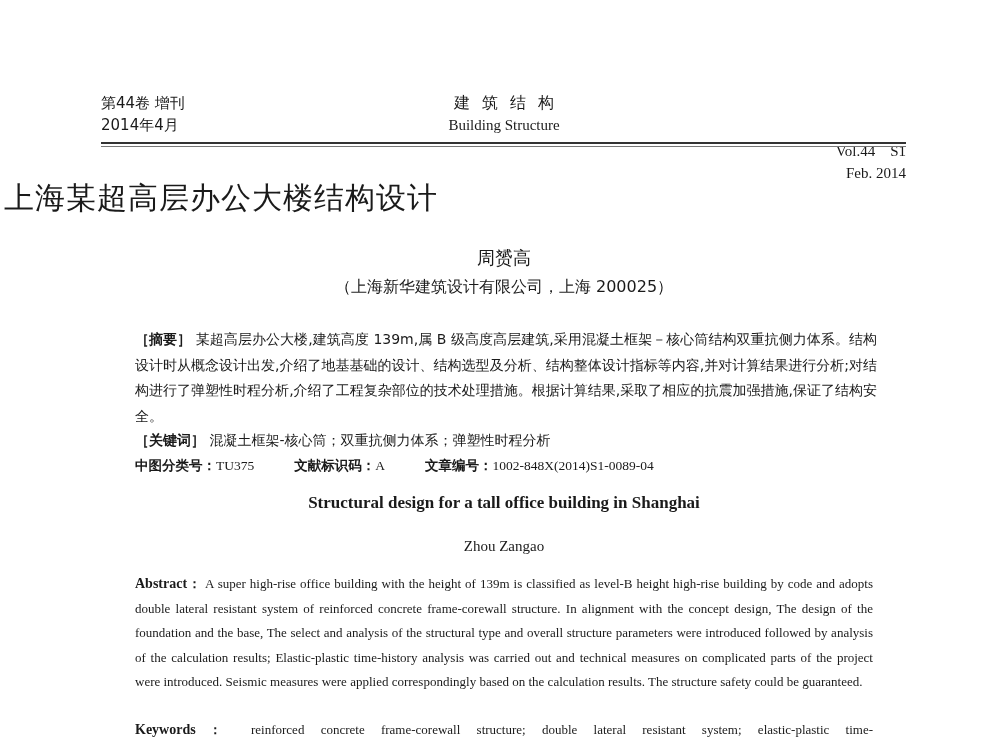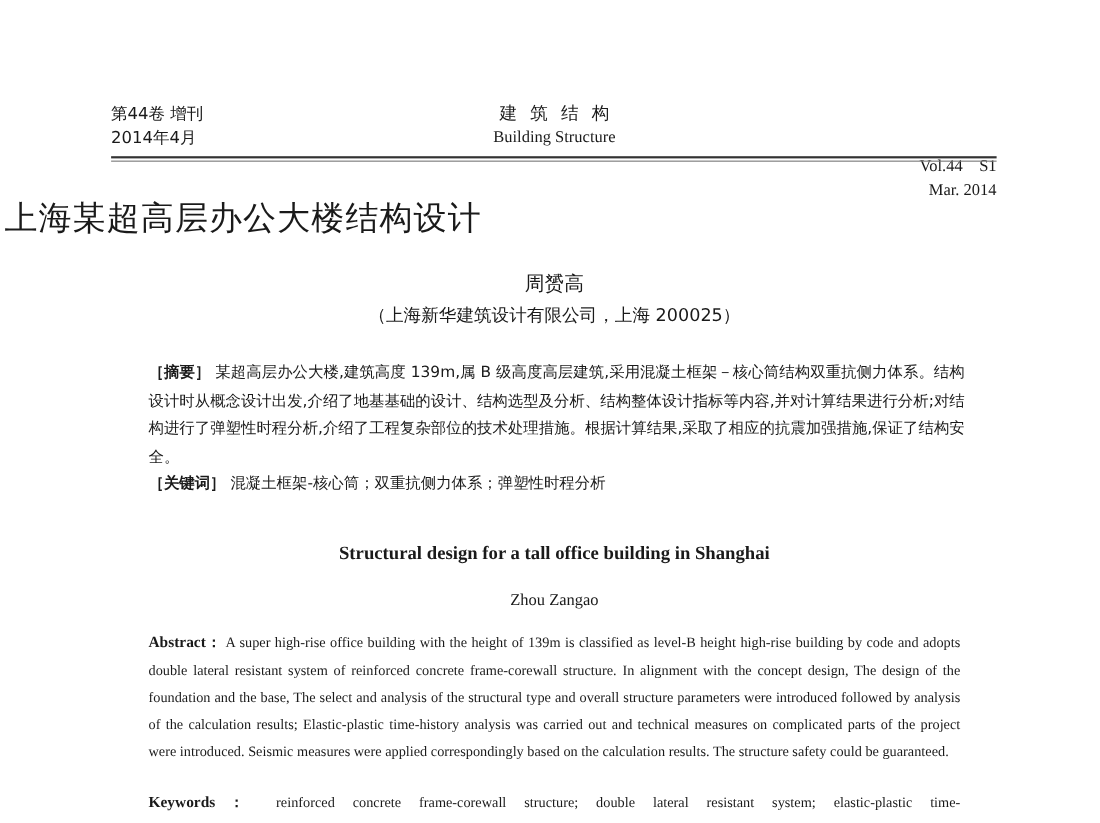--- a/index.html
+++ b/index.html
@@ -45,40 +45,43 @@
     <div>2014年4月</div>
   </div>
 
   <div class="hdr hdr-center">
     <div class="sans hdr-cn-title">建筑结构</div>
     <div class="serif">Building Structure</div>
   </div>
 
   <div class="hdr hdr-right serif">
     <div style="white-space: pre; margin-top: 48px;">Vol.44    S1</div>
-    <div>Mar. 2014</div>
+    <div>Feb. 2014</div>
   </div>
 
   <div class="rule rule1"></div>
   <div class="rule rule2"></div>
 
   <div class="title sans">上海某超高层办公大楼结构设计</div>
   <div class="author sans">周赟高</div>
   <div class="affil sans">（上海新华建筑设计有限公司，上海 200025）</div>
 
   <div class="cn-abstract sans">
     <span class="bold">［摘要］</span>
     <span>某超高层办公大楼,建筑高度 139m,属 B 级高度高层建筑,采用混凝土框架－核心筒结构双重抗侧力体系。结构设计时从概念设计出发,介绍了地基基础的设计、结构选型及分析、结构整体设计指标等内容,并对计算结果进行分析;对结构进行了弹塑性时程分析,介绍了工程复杂部位的技术处理措施。根据计算结果,采取了相应的抗震加强措施,保证了结构安全。</span>
   </div>
 
   <div class="cn-keywords sans">
     <span class="bold">［关键词］</span>
     <span>混凝土框架-核心筒；双重抗侧力体系；弹塑性时程分析</span>
   </div>
 
+  <div class="cn-class sans">
+    <span class="bold">中图分类号：</span><span class="serif">TU375</span><span class="gap"></span><span class="bold">文献标识码：</span><span class="serif">A</span><span class="gap"></span><span class="bold">文章编号：</span><span class="serif">1002-848X(2014)S1-0089-04</span>
+  </div>
 
   <div class="en-title serif">Structural design for a tall office building in Shanghai</div>
   <div class="en-author serif">Zhou Zangao</div>
 
   <div class="en-abstract serif">
     <span class="bold" style="font-size:14px;">Abstract</span><span class="bold">：</span>
     <span>A super high-rise office building with the height of 139m is classified as level-B height high-rise building by code and adopts double lateral resistant system of reinforced concrete frame-corewall structure. In alignment with the concept design, The design of the foundation and the base, The select and analysis of the structural type and overall structure parameters were introduced followed by analysis of the calculation results; Elastic-plastic time-history analysis was carried out and technical measures on complicated parts of the project were introduced. Seismic measures were applied correspondingly based on the calculation results. The structure safety could be guaranteed.</span>
   </div>
 
   <div class="en-keywords serif">

